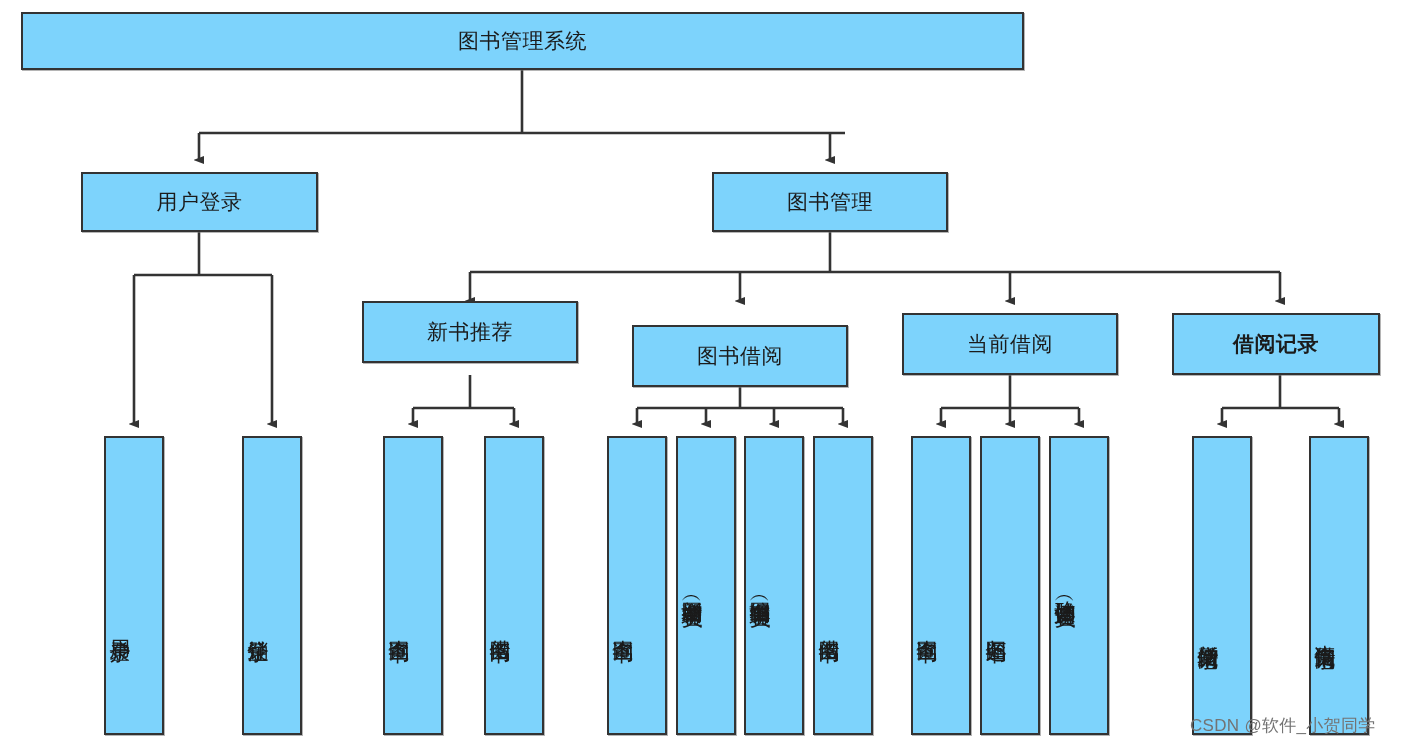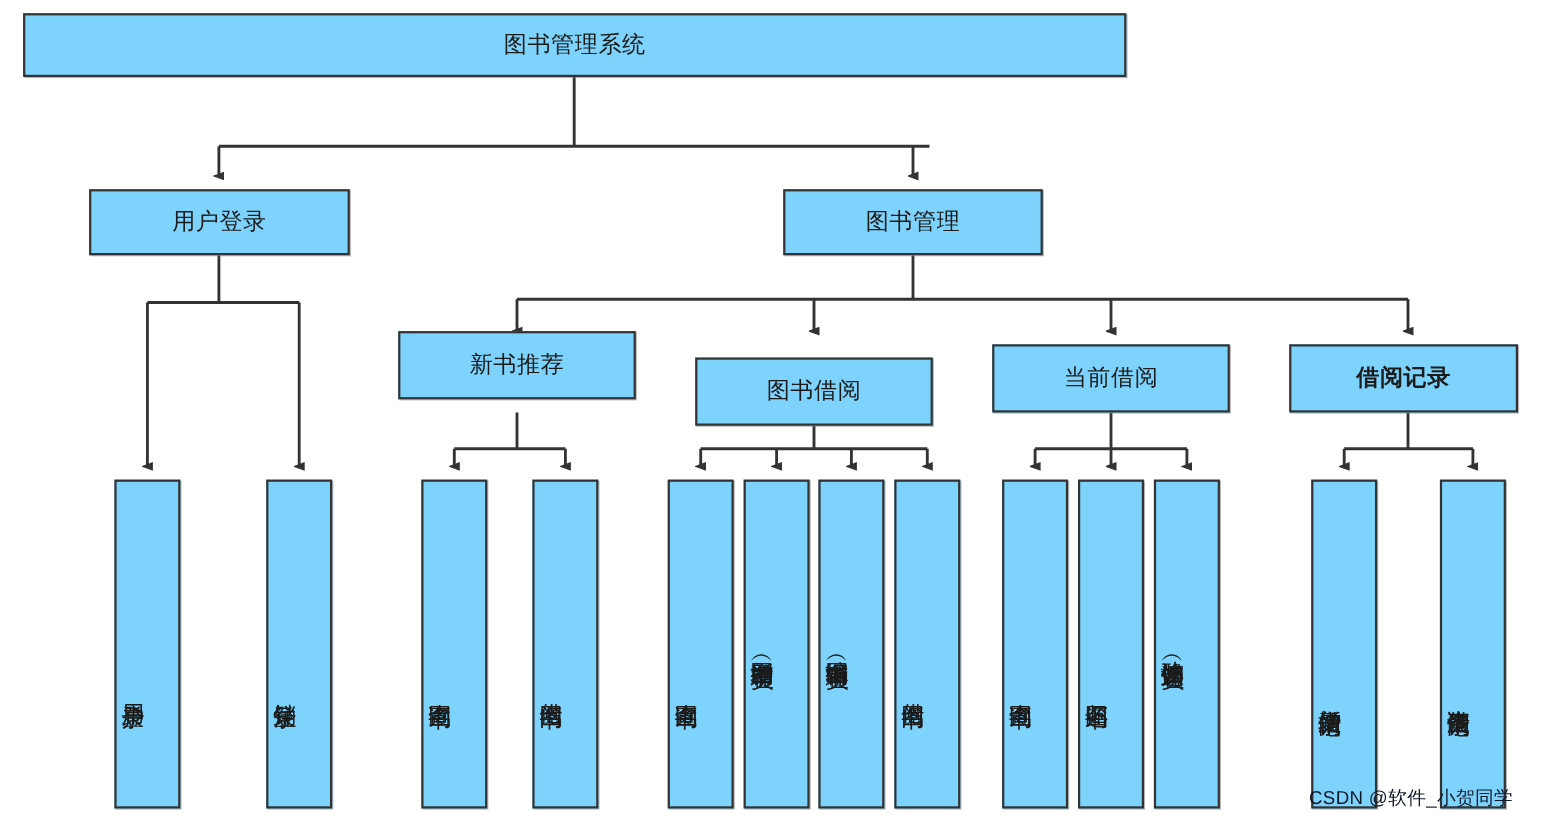--- a/index.html
+++ b/index.html
@@ -59,21 +59,21 @@
     padding-top: 72px;
   }
   .node-v.midshort .label {
     padding-top: 84px;
   }
   .watermark {
     position: absolute;
     left: 1190px;
     top: 714px;
     font-size: 17px;
-    color: #0f172a;
+    color: #737373;
     white-space: nowrap;
     letter-spacing: 0.3px;
   }
 </style>
 </head>
 <body>
 
 <div id="canvas">
 
   <svg id="edges" viewBox="0 0 1405 747" xmlns="http://www.w3.org/2000/svg">

